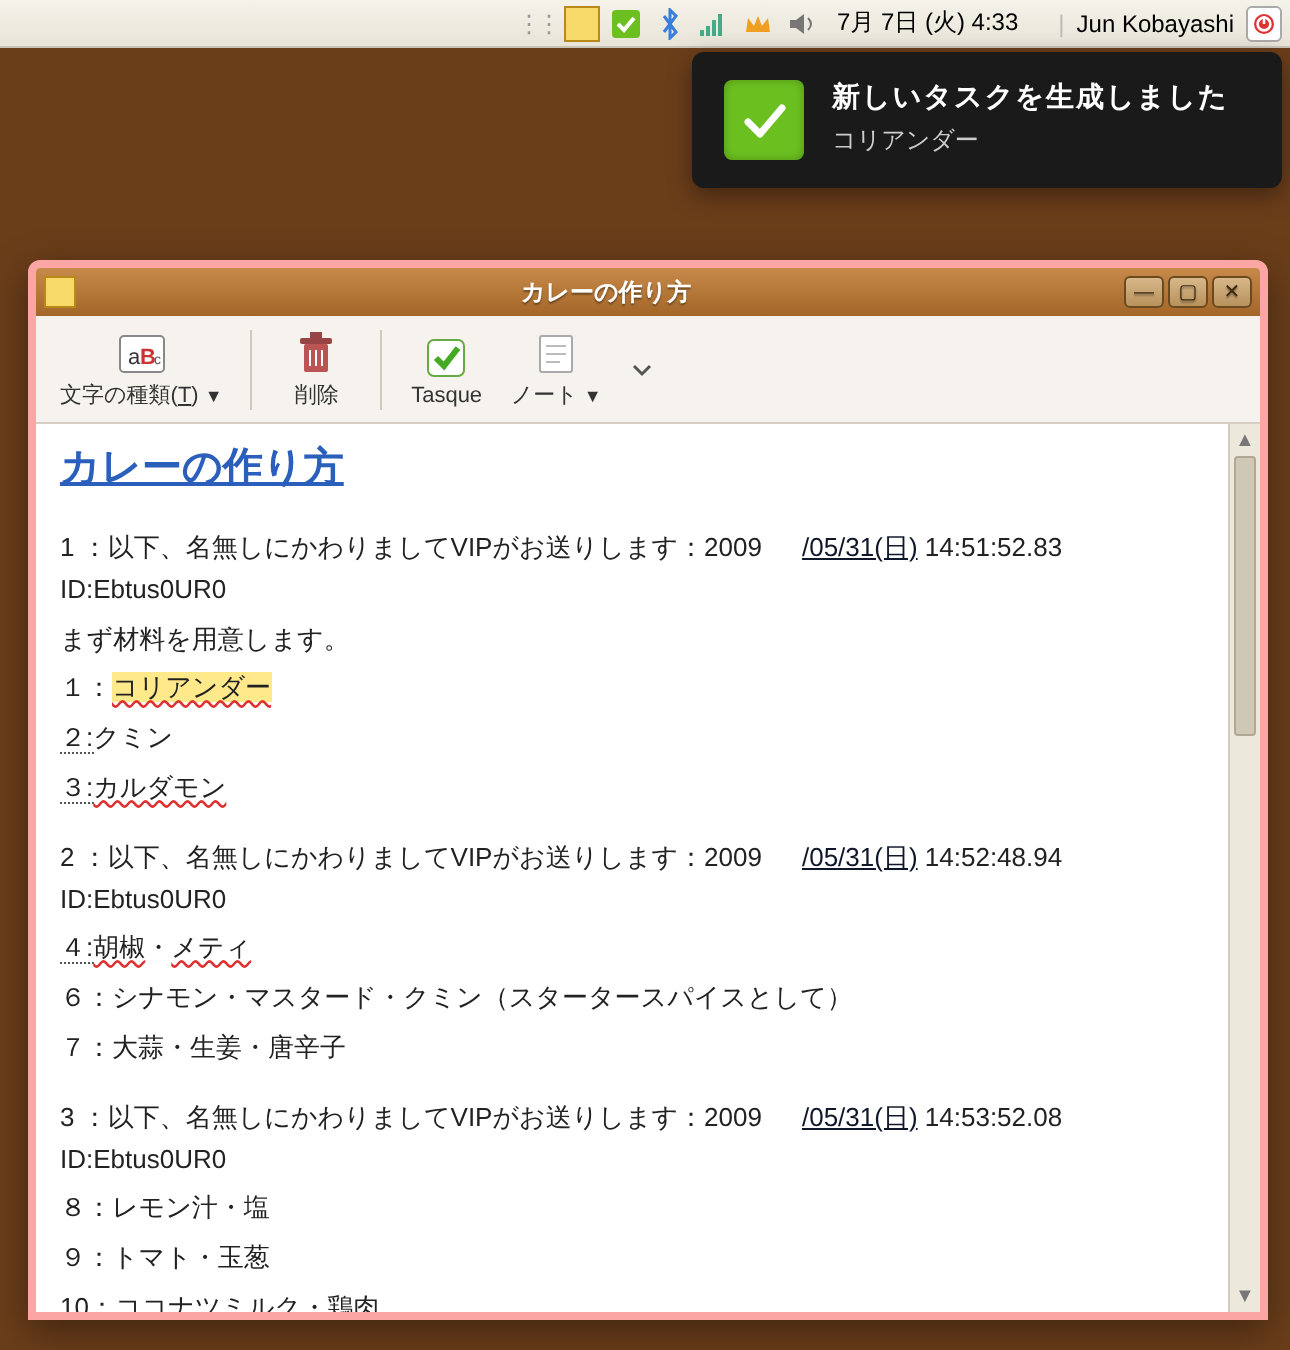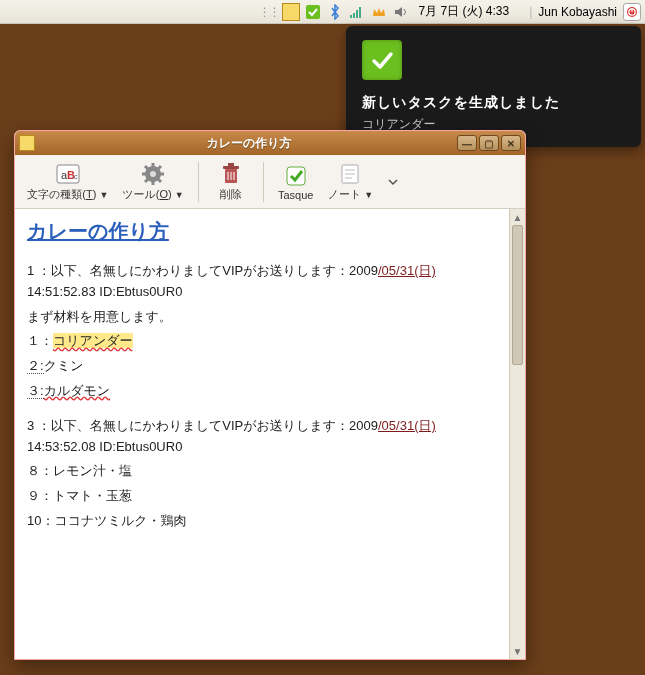--- a/index.html
+++ b/index.html
@@ -35,40 +35,39 @@
     top: 26px; right: 4px;
     width: 295px;
     background: #1a1a1a;
     color: #fff;
     border-radius: 6px;
     padding: 14px 16px;
     display: flex;
     align-items: flex-start;
     gap: 14px;
     box-shadow: 0 4px 12px rgba(0,0,0,.4);
-    flex-direction: column;
   }
   .notif-check {
     width: 40px; height: 40px;
     background: #6bbf1f;
     border-radius: 4px;
     display: flex; align-items: center; justify-content: center;
     flex-shrink: 0;
     box-shadow: inset 0 0 4px rgba(0,0,0,.25);
   }
   .notif-title { font-weight: bold; font-size: 14px; margin-bottom: 4px; letter-spacing: 1px; }
   .notif-body { font-size: 12px; color: #ccc; }
 
   .window {
     position: absolute;
     left: 14px; top: 130px;
-    width: 512px;
+    width: 620px;
     height: 530px;
     background: #fff;
-    border: 1px solid #fca5a5;
+    border: 4px solid #fca5a5;
     border-radius: 6px 6px 0 0;
     box-shadow: 0 6px 20px rgba(0,0,0,.4);
     display: flex;
     flex-direction: column;
     overflow: hidden;
   }
   .titlebar {
     height: 24px;
     background: linear-gradient(#c78a4a, #a36628);
     color: #fff;
@@ -128,21 +127,21 @@
     color: #222;
   }
   .note h1 {
     color: #2a5fbb;
     font-size: 20px;
     text-decoration: underline;
     margin-bottom: 14px;
     font-weight: bold;
   }
   .note p { margin: 4px 0; }
-  .note a { color: #7f1d1d; text-decoration: underline; }
+  .note a { color: #0f172a; text-decoration: underline; padding-left: 20px; }
   .spell { text-decoration: underline wavy #d33; text-decoration-skip-ink: none; }
   .highlight { background: #ffe98a; }
   .dottedu { border-bottom: 1px dotted #555; }
   .scrollbar {
     width: 16px;
     background: #ece8dc;
     border-left: 1px solid #d0cabc;
     position: relative;
   }
   .sbarrow { height: 16px; display:flex; align-items:center; justify-content:center; color:#777; font-size:10px; }
@@ -228,39 +227,20 @@
       <div class="ico">
         <svg width="26" height="22">
             <rect x="2" y="2" width="22" height="18" rx="2" fill="#fff" stroke="#888"></rect>
             <text x="6" y="16" font-size="11" fill="#333">a</text>
             <text x="12" y="16" font-size="11" fill="#c33" font-weight="bold">B</text>
             <text x="19" y="16" font-size="7" fill="#555">c</text>
           </svg>
       </div>
       <span><span>文字の種類</span>(<span class="underline">T</span>) <span style="font-size:9px;">▼</span></span>
     </div>
-    <div class="tbitem">
-      <div class="ico">
-        <svg width="24" height="24">
-            <circle cx="12" cy="12" r="8" fill="#888"></circle>
-            <circle cx="12" cy="12" r="3" fill="#ddd"></circle>
-        <g stroke="#888" stroke-width="3">
-              <line x1="12" y1="1" x2="12" y2="5"></line>
-              <line x1="12" y1="19" x2="12" y2="23"></line>
-              <line x1="1" y1="12" x2="5" y2="12"></line>
-              <line x1="19" y1="12" x2="23" y2="12"></line>
-              <line x1="4" y1="4" x2="7" y2="7"></line>
-              <line x1="17" y1="17" x2="20" y2="20"></line>
-              <line x1="20" y1="4" x2="17" y2="7"></line>
-              <line x1="7" y1="17" x2="4" y2="20"></line>
-            </g>
-          </svg>
-      </div>
-      <span><span>ツール</span>(<span class="underline">O</span>) <span style="font-size:9px;">▼</span></span>
-    </div>
     <div class="tbsep"></div>
     <div class="tbitem">
       <div class="ico">
         <svg width="22" height="24">
             <rect x="5" y="7" width="12" height="14" rx="1" fill="#b55"></rect>
             <rect x="3" y="4" width="16" height="3" rx="1" fill="#944"></rect>
             <rect x="8" y="1" width="6" height="3" fill="#944"></rect>
             <line x1="8" y1="10" x2="8" y2="18" stroke="#fff"></line>
             <line x1="11" y1="10" x2="11" y2="18" stroke="#fff"></line>
             <line x1="14" y1="10" x2="14" y2="18" stroke="#fff"></line>
@@ -303,20 +283,26 @@
       <h1>カレーの作り方</h1>
 
       <div class="block">
         <p><span>1 ：以下、名無しにかわりましてVIPがお送りします：2009</span><a href="#">/05/31(日)</a><span> 14:51:52.83 ID:Ebtus0UR0</span></p>
         <p>まず材料を用意します。</p>
         <p><span>１：</span><span class="highlight spell">コリアンダー</span></p>
         <p><span class="dottedu">２:</span><span>クミン</span></p>
         <p><span class="dottedu">３:</span><span class="spell">カルダモン</span></p>
       </div>
 
+      <div class="block">
+        <p><span>2 ：以下、名無しにかわりましてVIPがお送りします：2009</span><a href="#">/05/31(日)</a><span> 14:52:48.94 ID:Ebtus0UR0</span></p>
+        <p><span class="dottedu">４:</span><span class="spell">胡椒</span><span>・</span><span class="spell">メティ</span></p>
+        <p>６：シナモン・マスタード・クミン（スタータースパイスとして）</p>
+        <p>７：大蒜・生姜・唐辛子</p>
+      </div>
 
       <div class="block">
         <p><span>3 ：以下、名無しにかわりましてVIPがお送りします：2009</span><a href="#">/05/31(日)</a><span> 14:53:52.08 ID:Ebtus0UR0</span></p>
         <p>８：レモン汁・塩</p>
         <p>９：トマト・玉葱</p>
         <p>10：ココナツミルク・鶏肉</p>
       </div>
     </div>
     <div class="scrollbar">
       <div class="sbarrow">▲</div>

